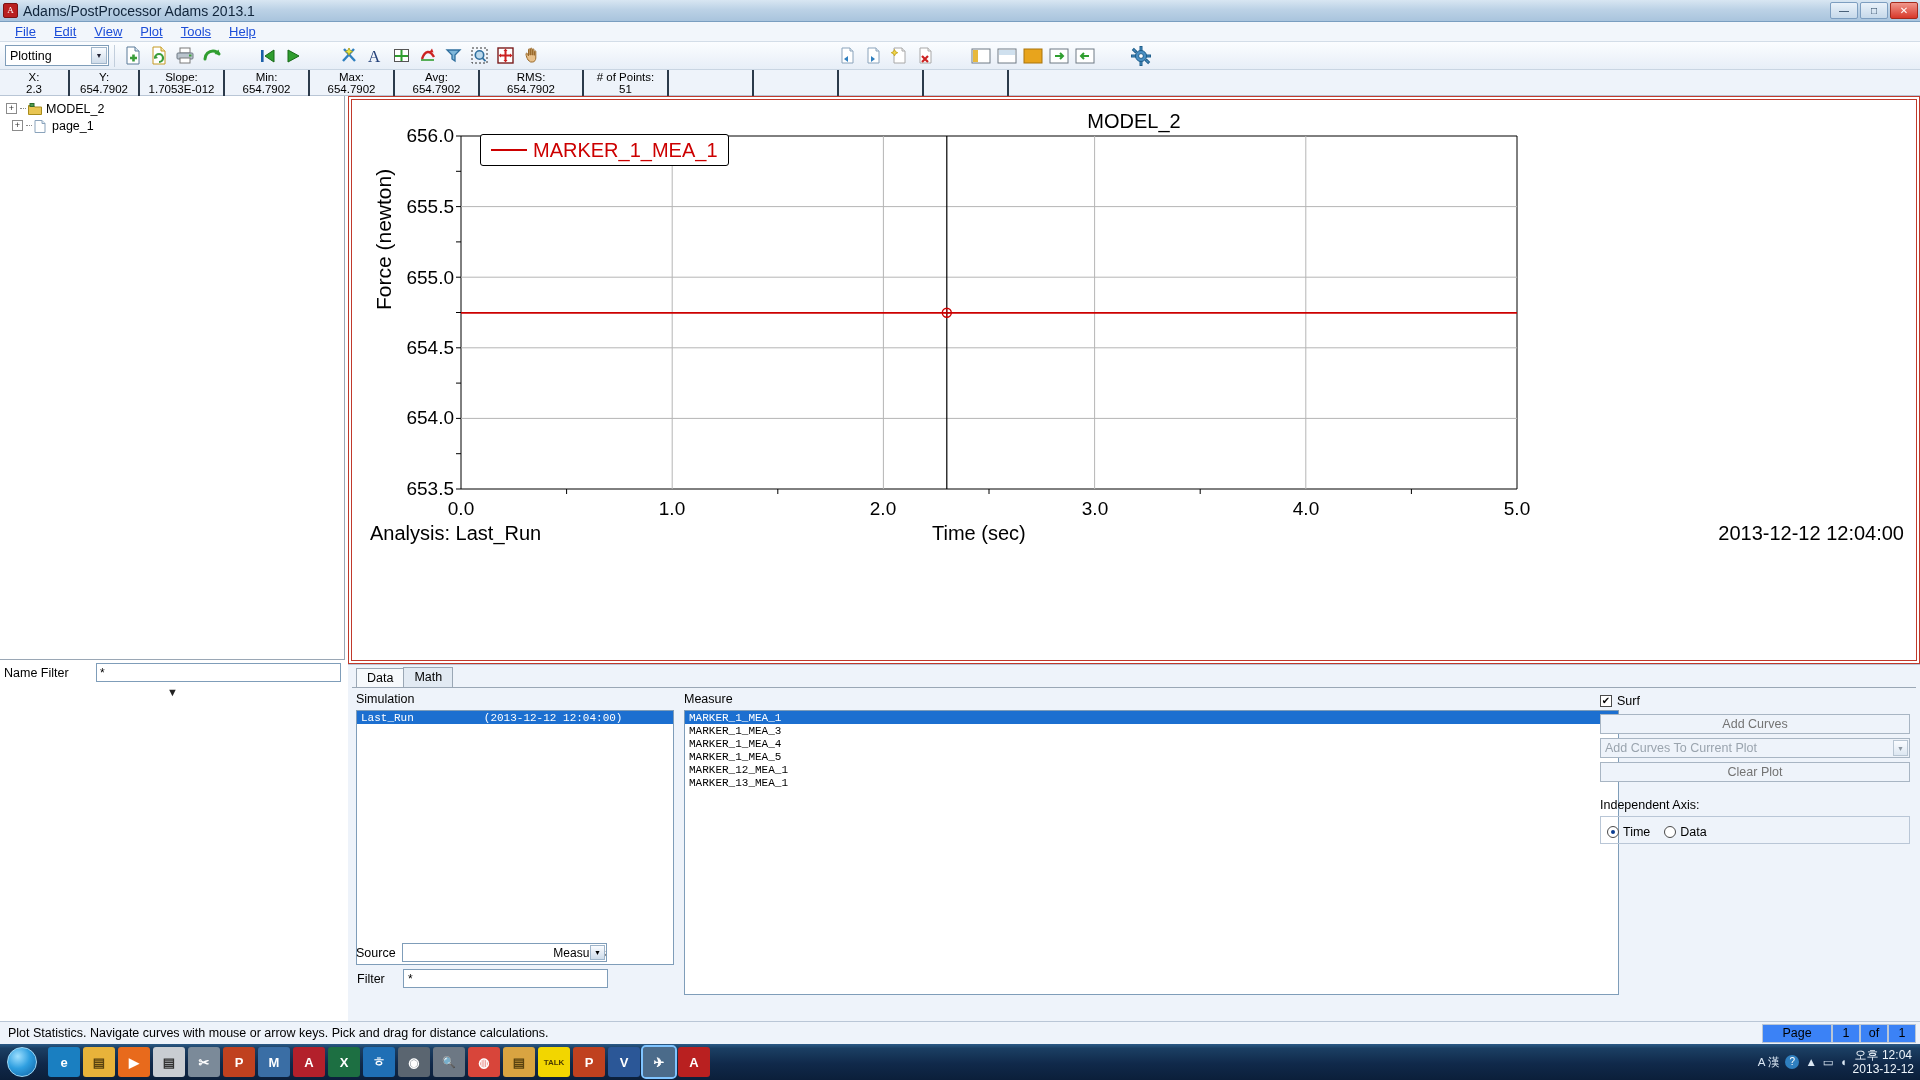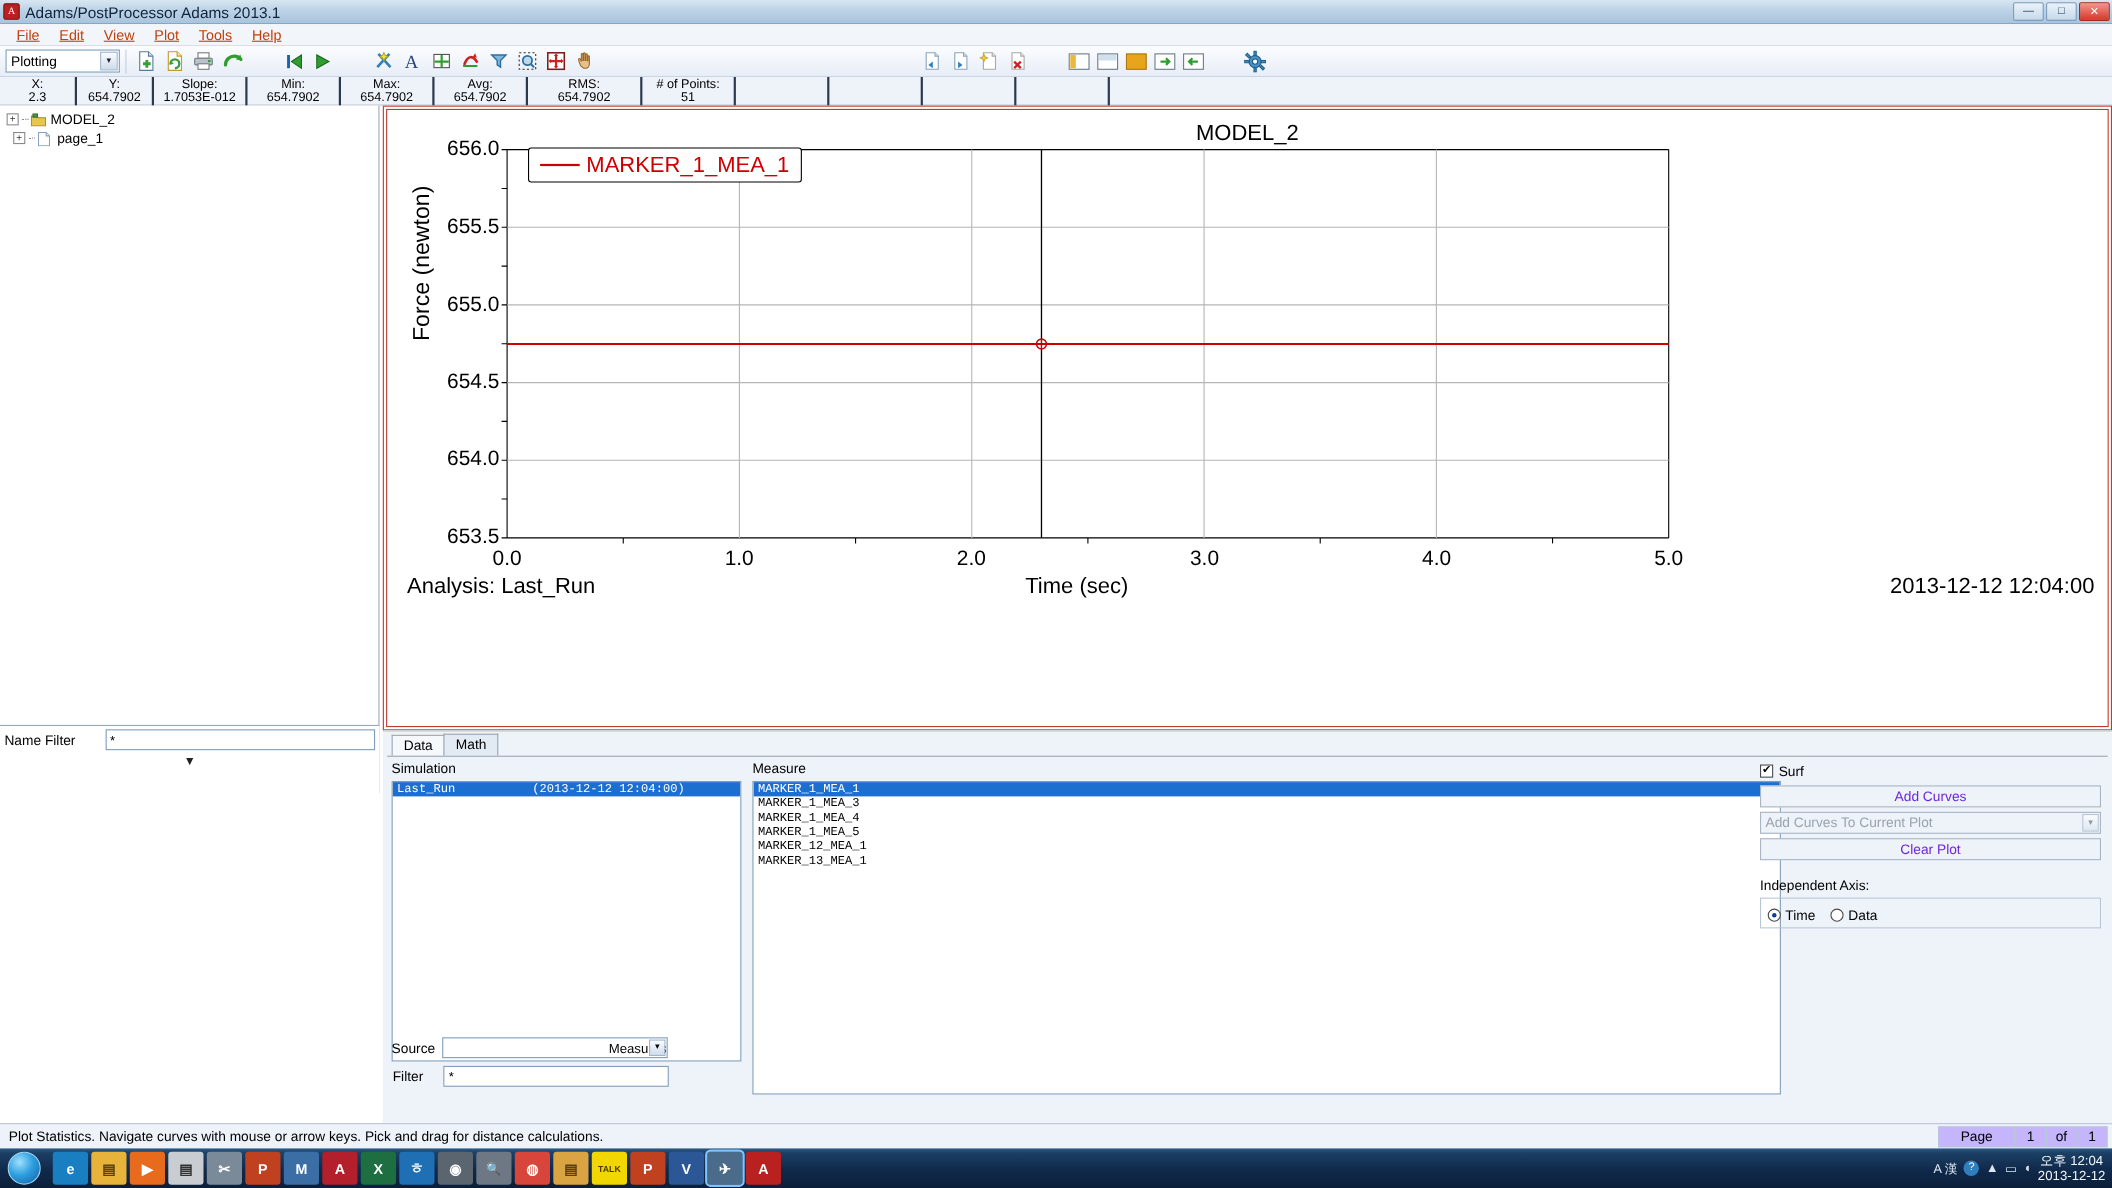--- a/index.html
+++ b/index.html
@@ -33,21 +33,21 @@
     font-size: 10px; color: #16324f; display: flex; align-items: center; justify-content: center;
   }
   .win-btn.close { background: linear-gradient(to bottom,#f0978c,#d8382a); color:#fff; border-color:#a52a1c; }
 
   
   .menubar {
     position: absolute; left: 0; top: 22px; width: 1920px; height: 20px;
     background: #f2f6fb; border-bottom: 1px solid #d3dde8;
     display: flex; align-items: center; padding-left: 6px;
   }
-  .menu-item { font-size: 13px; color: #c2410c; padding: 1px 9px; }
+  .menu-item { font-size: 13px; color: #1d4ed8; padding: 1px 9px; }
   .menu-item u { text-decoration: underline; }
 
   
   .toolbar {
     position: absolute; left: 0; top: 42px; width: 1920px; height: 28px;
     background: linear-gradient(to bottom,#fbfdff,#e7eef7);
     border-bottom: 1px solid #c9d5e2;
     display: flex; align-items: center;
   }
   .combo {
@@ -178,21 +178,21 @@
   }
 
   .rightcol { position: absolute; right: 6px; top: 4px; width: 310px; }
   .chk-row { display: flex; align-items: center; gap: 5px; font-size: 12.5px; height: 18px; }
   .chkbox {
     width: 12px; height: 12px; border: 1px solid #4a4a4a; background: #fff;
     font-size: 10px; line-height: 10px; text-align: center; color: #000;
   }
   .btn-wide {
     width: 310px; height: 20px; margin-top: 4px;
-    border: 1px solid #a8b5c3; background: #eef3fa; color: #6d28d9;
+    border: 1px solid #a8b5c3; background: #eef3fa; color: #737373;
     font-size: 12.5px; display: flex; align-items: center; justify-content: center;
   }
   .combo-wide {
     width: 310px; height: 20px; margin-top: 4px; position: relative;
     border: 1px solid #a8b5c3; background: #eef3fa; color: #9aa4ae;
     font-size: 12.5px; display: flex; align-items: center; padding-left: 4px;
   }
   .combo-wide .arrow {
     position: absolute; right: 1px; top: 1px; width: 15px; height: 16px;
     background: linear-gradient(to bottom,#fafcff,#dde7f1); border: 1px solid #b8c5d2;
@@ -213,21 +213,21 @@
     position: absolute; left: 0; top: 1021px; width: 1920px; height: 23px;
     background: #eef3fa; border-top: 1px solid #b9c6d6;
     display: flex; align-items: center; font-size: 12.5px;
   }
   .statusbar .msg { padding-left: 8px; }
   .page-indic {
     position: absolute; right: 4px; display: flex; align-items: center; gap: 0;
   }
   .pg-cell {
     border: 1px solid #b9c6d6; height: 19px; display: flex; align-items: center;
-    justify-content: center; font-size: 12.5px; background: #c4b5fd;
+    justify-content: center; font-size: 12.5px; background: #3b82f6;
   }
 
   
   .taskbar {
     position: absolute; left: 0; top: 1044px; width: 1920px; height: 36px;
     background: linear-gradient(to bottom, #2b5a86 0%, #1b3f63 12%, #10294a 55%, #0b1f3a 100%);
     display: flex; align-items: center;
   }
   .startorb {
     width: 40px; height: 34px; margin-left: 2px;

